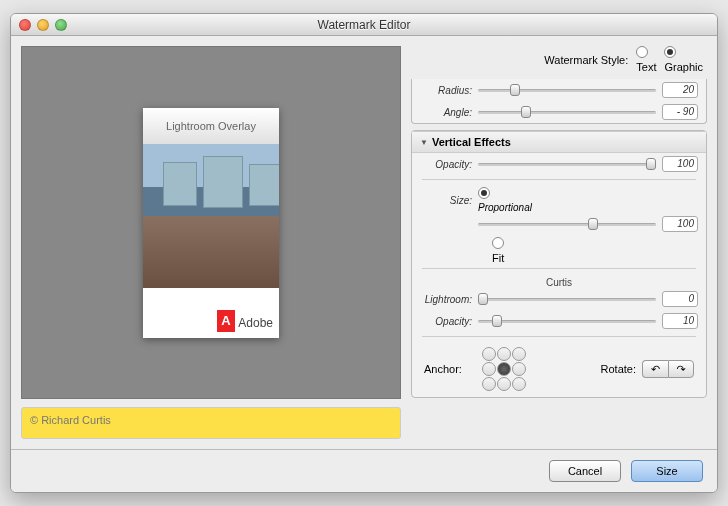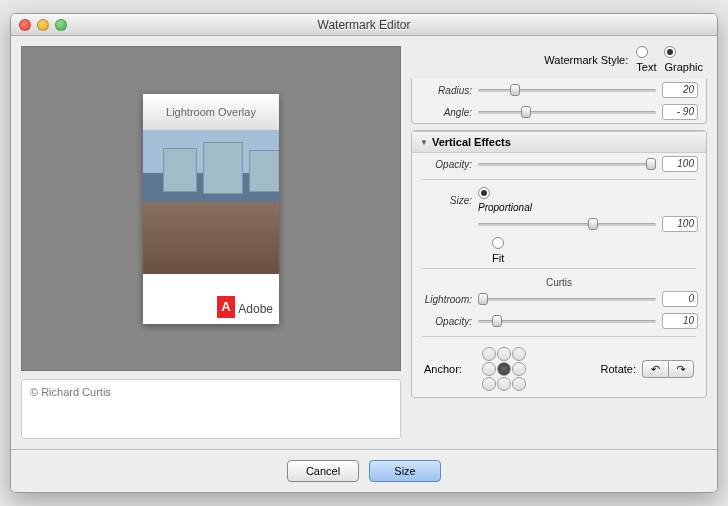--- a/index.html
+++ b/index.html
@@ -24,21 +24,21 @@
 .stepbtn:last-child { border-radius: 0 4px 4px 0; }
 .preview { flex: 1; background: #888; border: 1px solid #777; display: flex; align-items: center; justify-content: center; min-height: 280px; }
 .photo { width: 136px; height: 230px; background: #fff; box-shadow: 0 2px 8px rgba(0,0,0,0.4); display: flex; flex-direction: column; }
 .photo-top { height: 36px; background: linear-gradient(#fff,#e0e0e0); display: flex; align-items: center; justify-content: center; color: #666; font-size: 11px; }
 .photo-img { flex: 1; background: linear-gradient(to bottom, #a3c0d8 0%, #a3c0d8 30%, #5c7890 30%, #5c7890 50%, #8a7060 50%, #6a5040 100%); position: relative; overflow: hidden; }
 .building { position: absolute; background: #9fbcc8; border: 1px solid #7a98a4; }
 .photo-bottom { height: 50px; background: linear-gradient(rgba(255,255,255,0) 0%, #fff 50%); display: flex; align-items: flex-end; justify-content: flex-end; padding: 6px; }
 .adobe-logo { width: 18px; height: 22px; background: #ed2224; position: relative; }
 .adobe-logo::before { content: "A"; position: absolute; color: #fff; font-weight: bold; font-size: 13px; left: 4px; top: 3px; }
 .adobe-text { font-size: 12px; color: #444; margin-left: 3px; align-self: flex-end; padding-bottom: 2px; }
-.copyright { height: 60px; background: #ffffff; border: 1px solid #ccc; border-radius: 3px; padding: 6px 8px; color: #777; font-size: 11px; }
+.copyright { height: 32px; background: #fde047; border: 1px solid #ccc; border-radius: 3px; padding: 6px 8px; color: #777; font-size: 11px; }
 .stylerow { display: flex; align-items: center; justify-content: flex-end; gap: 8px; font-size: 11px; padding-right: 4px; }
 .radio { display: inline-flex; align-items: flex-start; gap: 3px; flex-direction: column; }
 .radiodot { width: 12px; height: 12px; border-radius: 50%; border: 1px solid #888; background: #fff; display: inline-flex; align-items: center; justify-content: center; }
 .radiodot.sel::after { content: ""; width: 6px; height: 6px; border-radius: 50%; background: #333; }
 .panel { border: 1px solid #bbb; border-radius: 4px; background: #f2f2f2; display: flex; flex-direction: column; }
 .panel.partial { border-top: none; border-radius: 0 0 4px 4px; }
 .sliderrow { display: flex; align-items: center; gap: 6px; padding: 3px 8px; font-size: 10px; font-style: italic; }
 .sliderrow .lbl { width: 52px; text-align: right; color: #333; }
 .slider { flex: 1; height: 14px; position: relative; }
 .slider .track { position: absolute; top: 6px; left: 0; right: 0; height: 3px; background: #ccc; border-radius: 2px; border-top: 1px solid #aaa; }
@@ -52,21 +52,21 @@
 .anchorrow { display: flex; align-items: center; justify-content: space-between; padding: 6px 12px; }
 .anchor-left { display: flex; align-items: center; gap: 20px; }
 .anchor-grid { display: grid; grid-template-columns: repeat(3, 14px); grid-template-rows: repeat(3, 14px); gap: 1px; }
 .anchor-cell { background: linear-gradient(#f5f5f5,#ddd); border: 1px solid #999; border-radius: 50%; }
 .anchor-cell.sel { background: radial-gradient(#666,#333); }
 .rotate-right { display: flex; align-items: center; gap: 6px; }
 .rotbtns { display: flex; }
 .rotbtn { width: 26px; height: 18px; background: linear-gradient(#fff,#ddd); border: 1px solid #999; display: flex; align-items: center; justify-content: center; font-size: 11px; }
 .rotbtn:first-child { border-radius: 4px 0 0 4px; border-right: none; }
 .rotbtn:last-child { border-radius: 0 4px 4px 0; }
-.footer { border-top: 1px solid #bbb; padding: 10px 14px; display: flex; justify-content: center; gap: 10px; background: #ededed; }
+.footer { border-top: 1px solid #bbb; padding: 10px 14px; display: flex; justify-content: flex-end; gap: 10px; background: #ededed; }
 .btn { min-width: 72px; height: 22px; border-radius: 4px; border: 1px solid #888; background: linear-gradient(#fff,#e2e2e2); font-size: 11px; display: flex; align-items: center; justify-content: center; }
 .btn.primary { background: linear-gradient(#d0e4fb,#9cc2ef); border-color: #5b8bc0; }
 .rule { border-top: 1px solid #ccc; margin: 4px 10px; }
 </style>
 </head>
 <body>
 
 <div class="window">
   <div class="titlebar">
     <div class="traffic">

